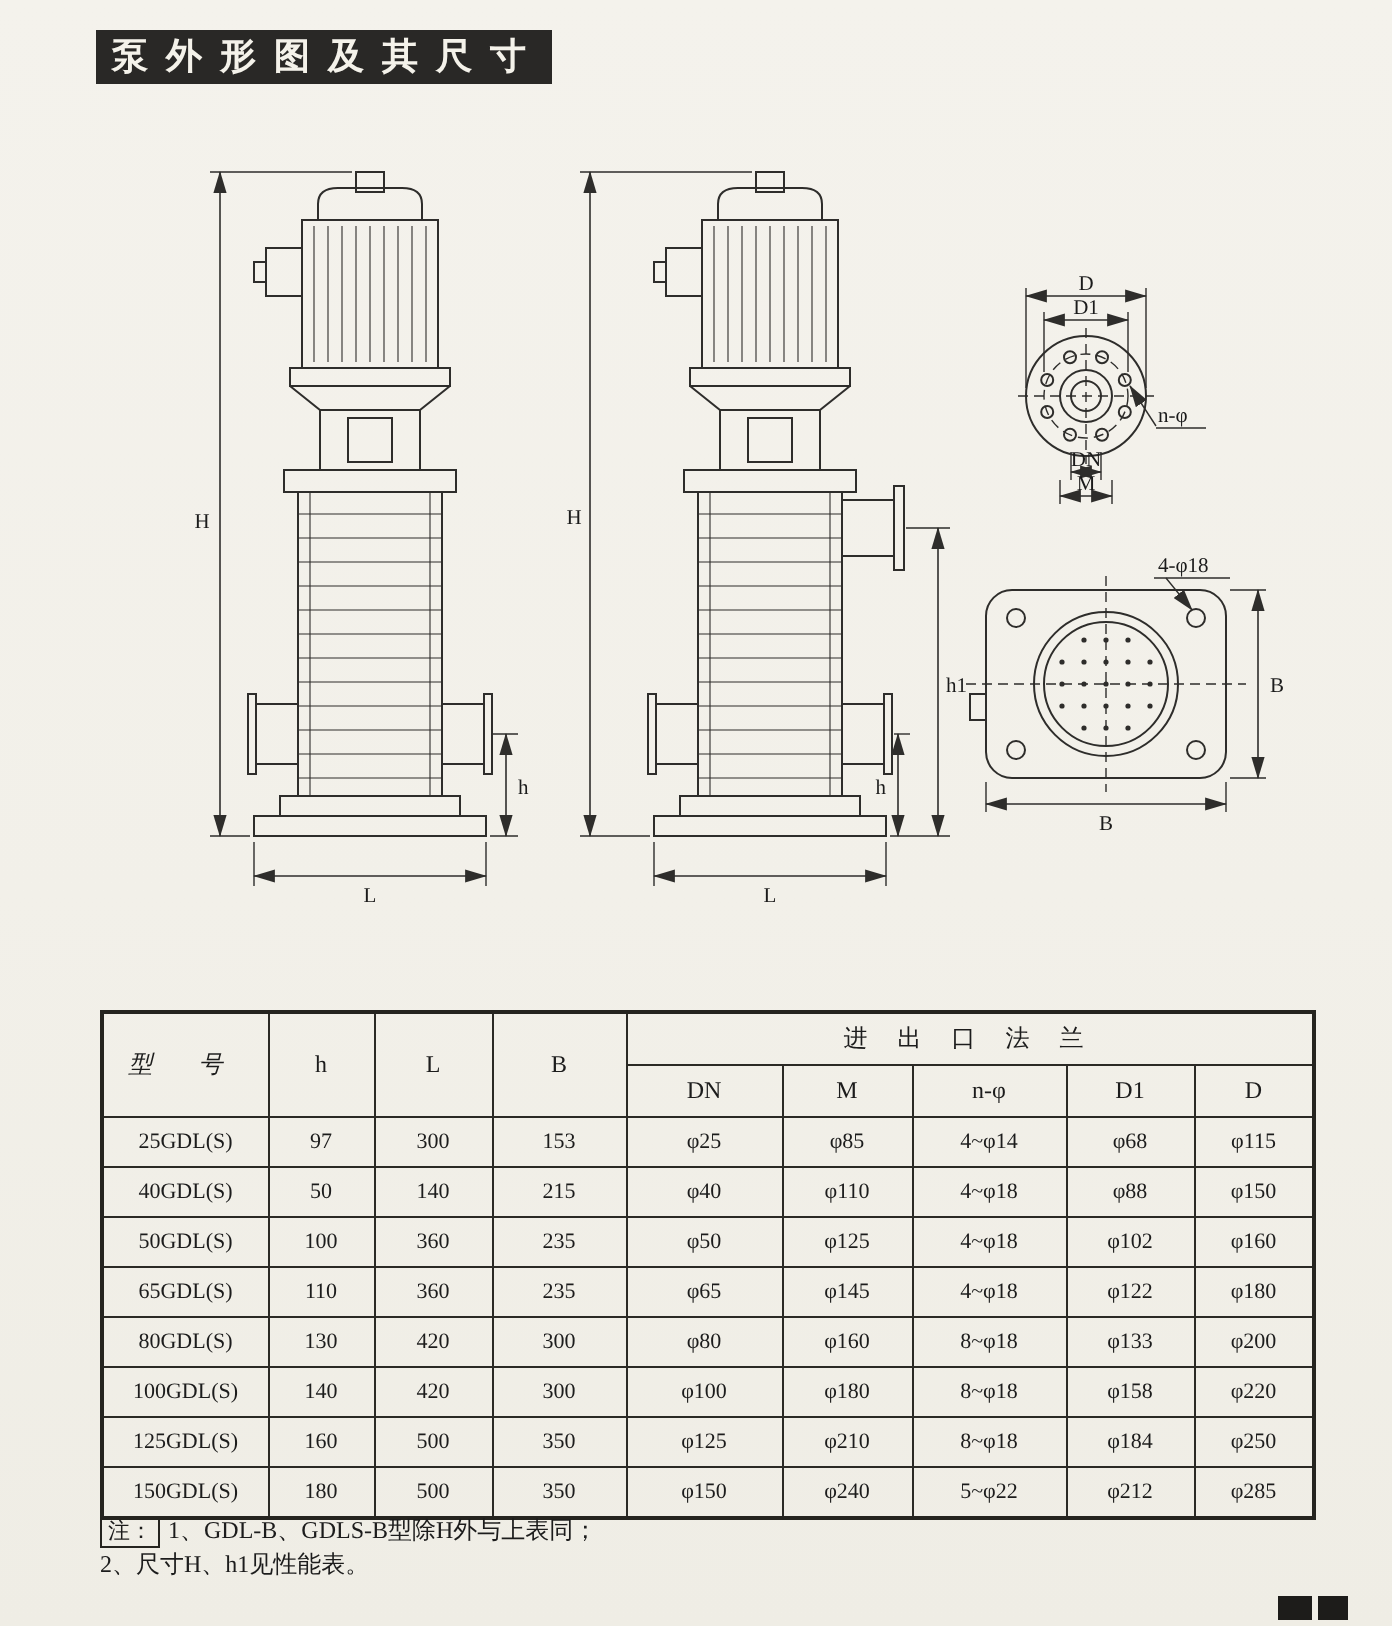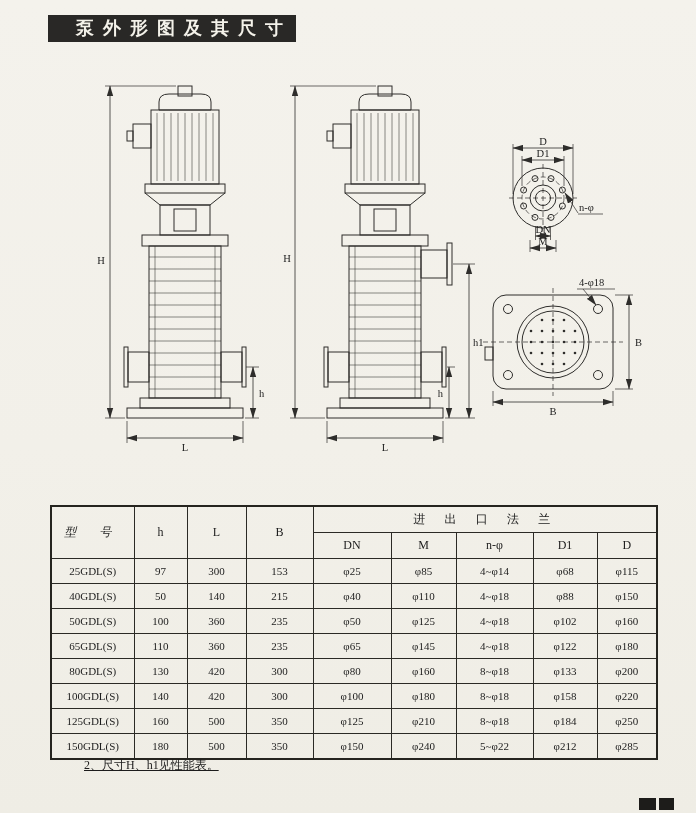--- a/index.html
+++ b/index.html
@@ -5,48 +5,48 @@
   html,body{margin:0;padding:0;background:#777;}
   .page{
     position:relative;width:696px;height:813px;margin:0 auto;
     background:linear-gradient(180deg,#f4f2ec 0%,#f2f0e9 55%,#efede5 100%);
     font-family:"Liberation Serif",serif;color:#1c1c1c;overflow:hidden;
   }
   .title-box{
     position:absolute;left:48px;top:15px;
     background:#292826;color:#f4f2ea;
     font-size:18px;font-weight:bold;letter-spacing:9px;
-    padding:3px 4px 4px 28px;line-height:20px;
+    padding:3px 4px 4px 8px;line-height:20px;
   }
   .drawing-svg{position:absolute;left:0;top:55px;}
   svg text{fill:#1b1b1b;stroke:none;font-size:10.5px;font-family:"Liberation Serif",serif;}
   svg .thin{stroke-width:0.55;}
   svg .dash{stroke-dasharray:5 3;stroke-width:0.7;}
   svg .ext{stroke-width:0.7;}
   svg .dl{stroke-width:0.8;}
   .dims-table{
     position:absolute;left:50px;top:505px;width:606px;
     border-collapse:collapse;table-layout:fixed;
     font-size:11px;background:transparent;
     border:2px solid #25241f;
   }
   .dims-table th,.dims-table td{
     border:1px solid #2b2a25;text-align:center;vertical-align:middle;
     padding:0;font-weight:normal;overflow:hidden;white-space:nowrap;
   }
   .dims-table thead th{height:25px;font-size:12px;}
   .dims-table td{height:24px;}
   .sp{letter-spacing:10px;font-style:italic;}
-  .sp2{letter-spacing:6px;font-family:Liberation Mono, monospace;}
+  .sp2{letter-spacing:6px;}
   .notes{position:absolute;left:50px;top:757px;font-size:12px;line-height:17px;}
   .note-label{
     display:inline-block;border:1.5px solid #25241f;
     padding:0 3px;font-size:11px;line-height:14px;margin-right:4px;
   }
-  .note-line2{margin-left:34px;text-decoration:underline;}
+  .note-line2{}
   .scan-mark{position:absolute;right:22px;bottom:3px;height:12px;}
   .scan-mark span{display:inline-block;height:12px;background:#1d1c1a;vertical-align:top;}
   .scan-mark .m1{width:17px;margin-right:3px;}
   .scan-mark .m2{width:15px;}
 </style>
 </head>
 <body>
 
 <div class="page">
 
@@ -336,20 +336,23 @@
           <td>φ150</td>
           <td>φ240</td>
           <td>5~φ22</td>
           <td>φ212</td>
           <td>φ285</td>
         </tr>
       </tbody>
   </table>
 
   <div class="notes">
+    <div>
+      <span class="note-label">注：</span><span>1、GDL-B、GDLS-B型除H外与上表同；</span>
+    </div>
     <div class="note-line2">
       <span>2、尺寸H、h1见性能表。</span>
     </div>
   </div>
 
   <div class="scan-mark">
     <span class="m1"></span><span class="m2"></span>
   </div>
 
 </div>

